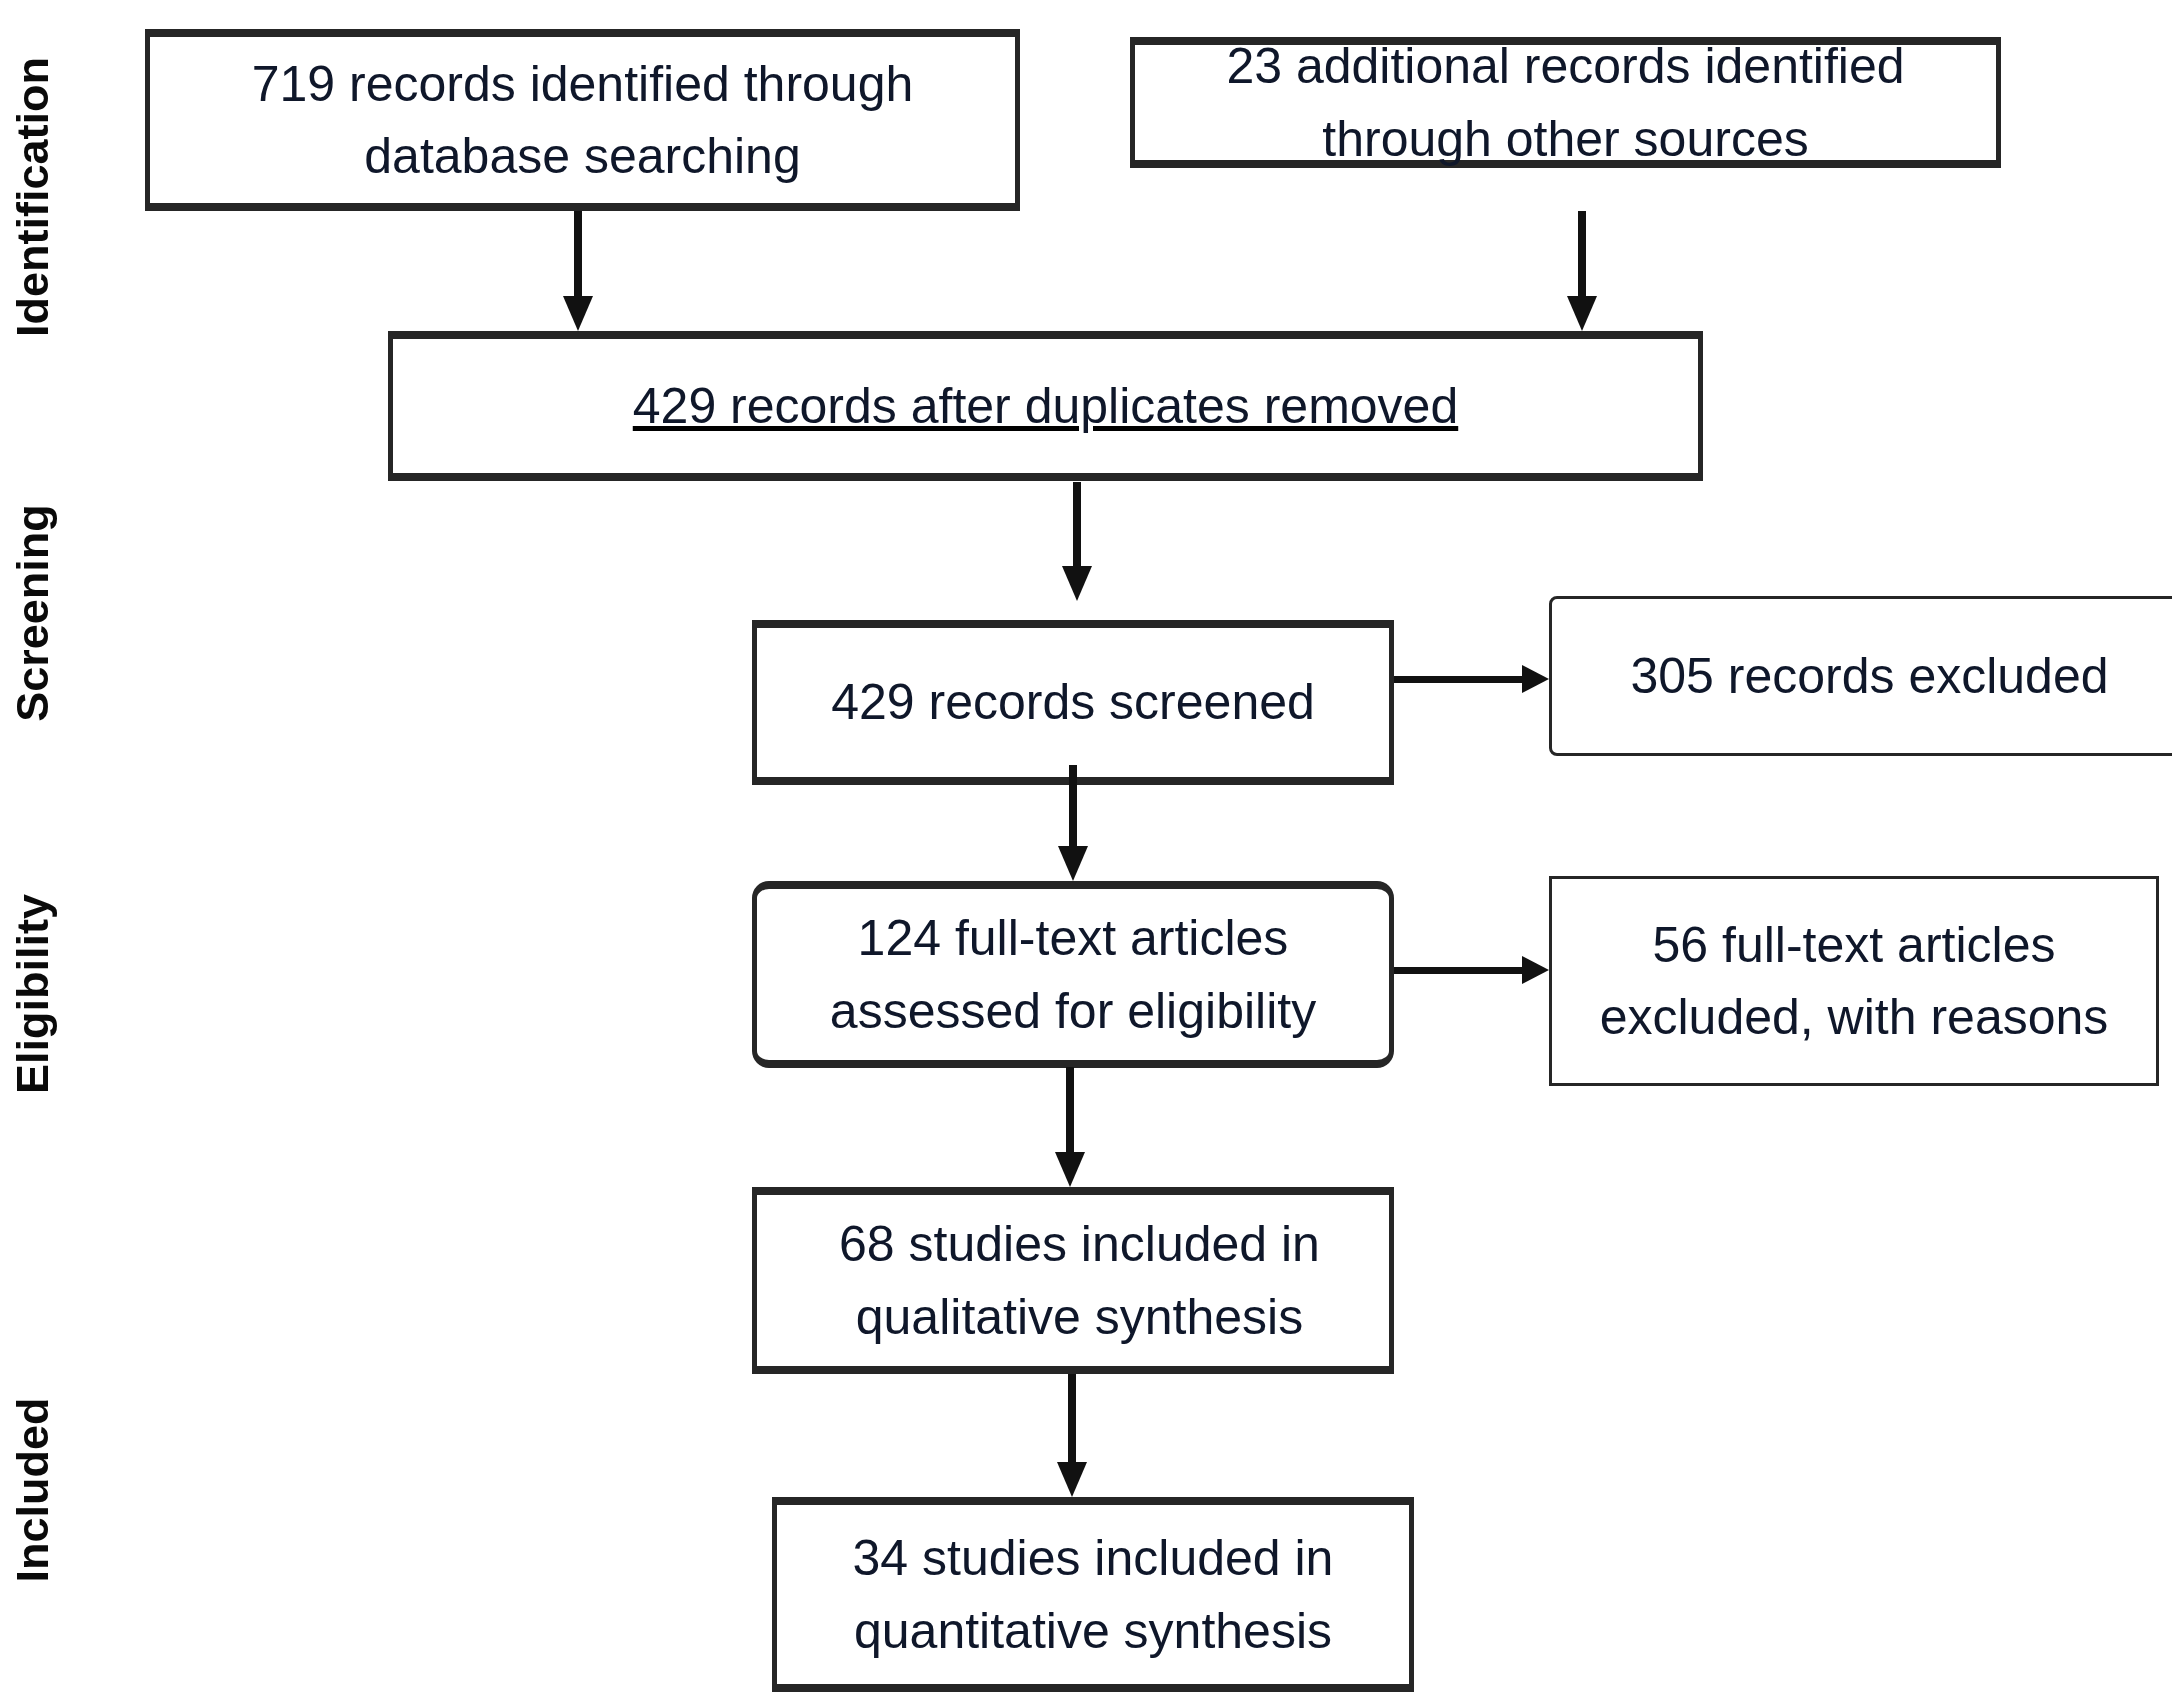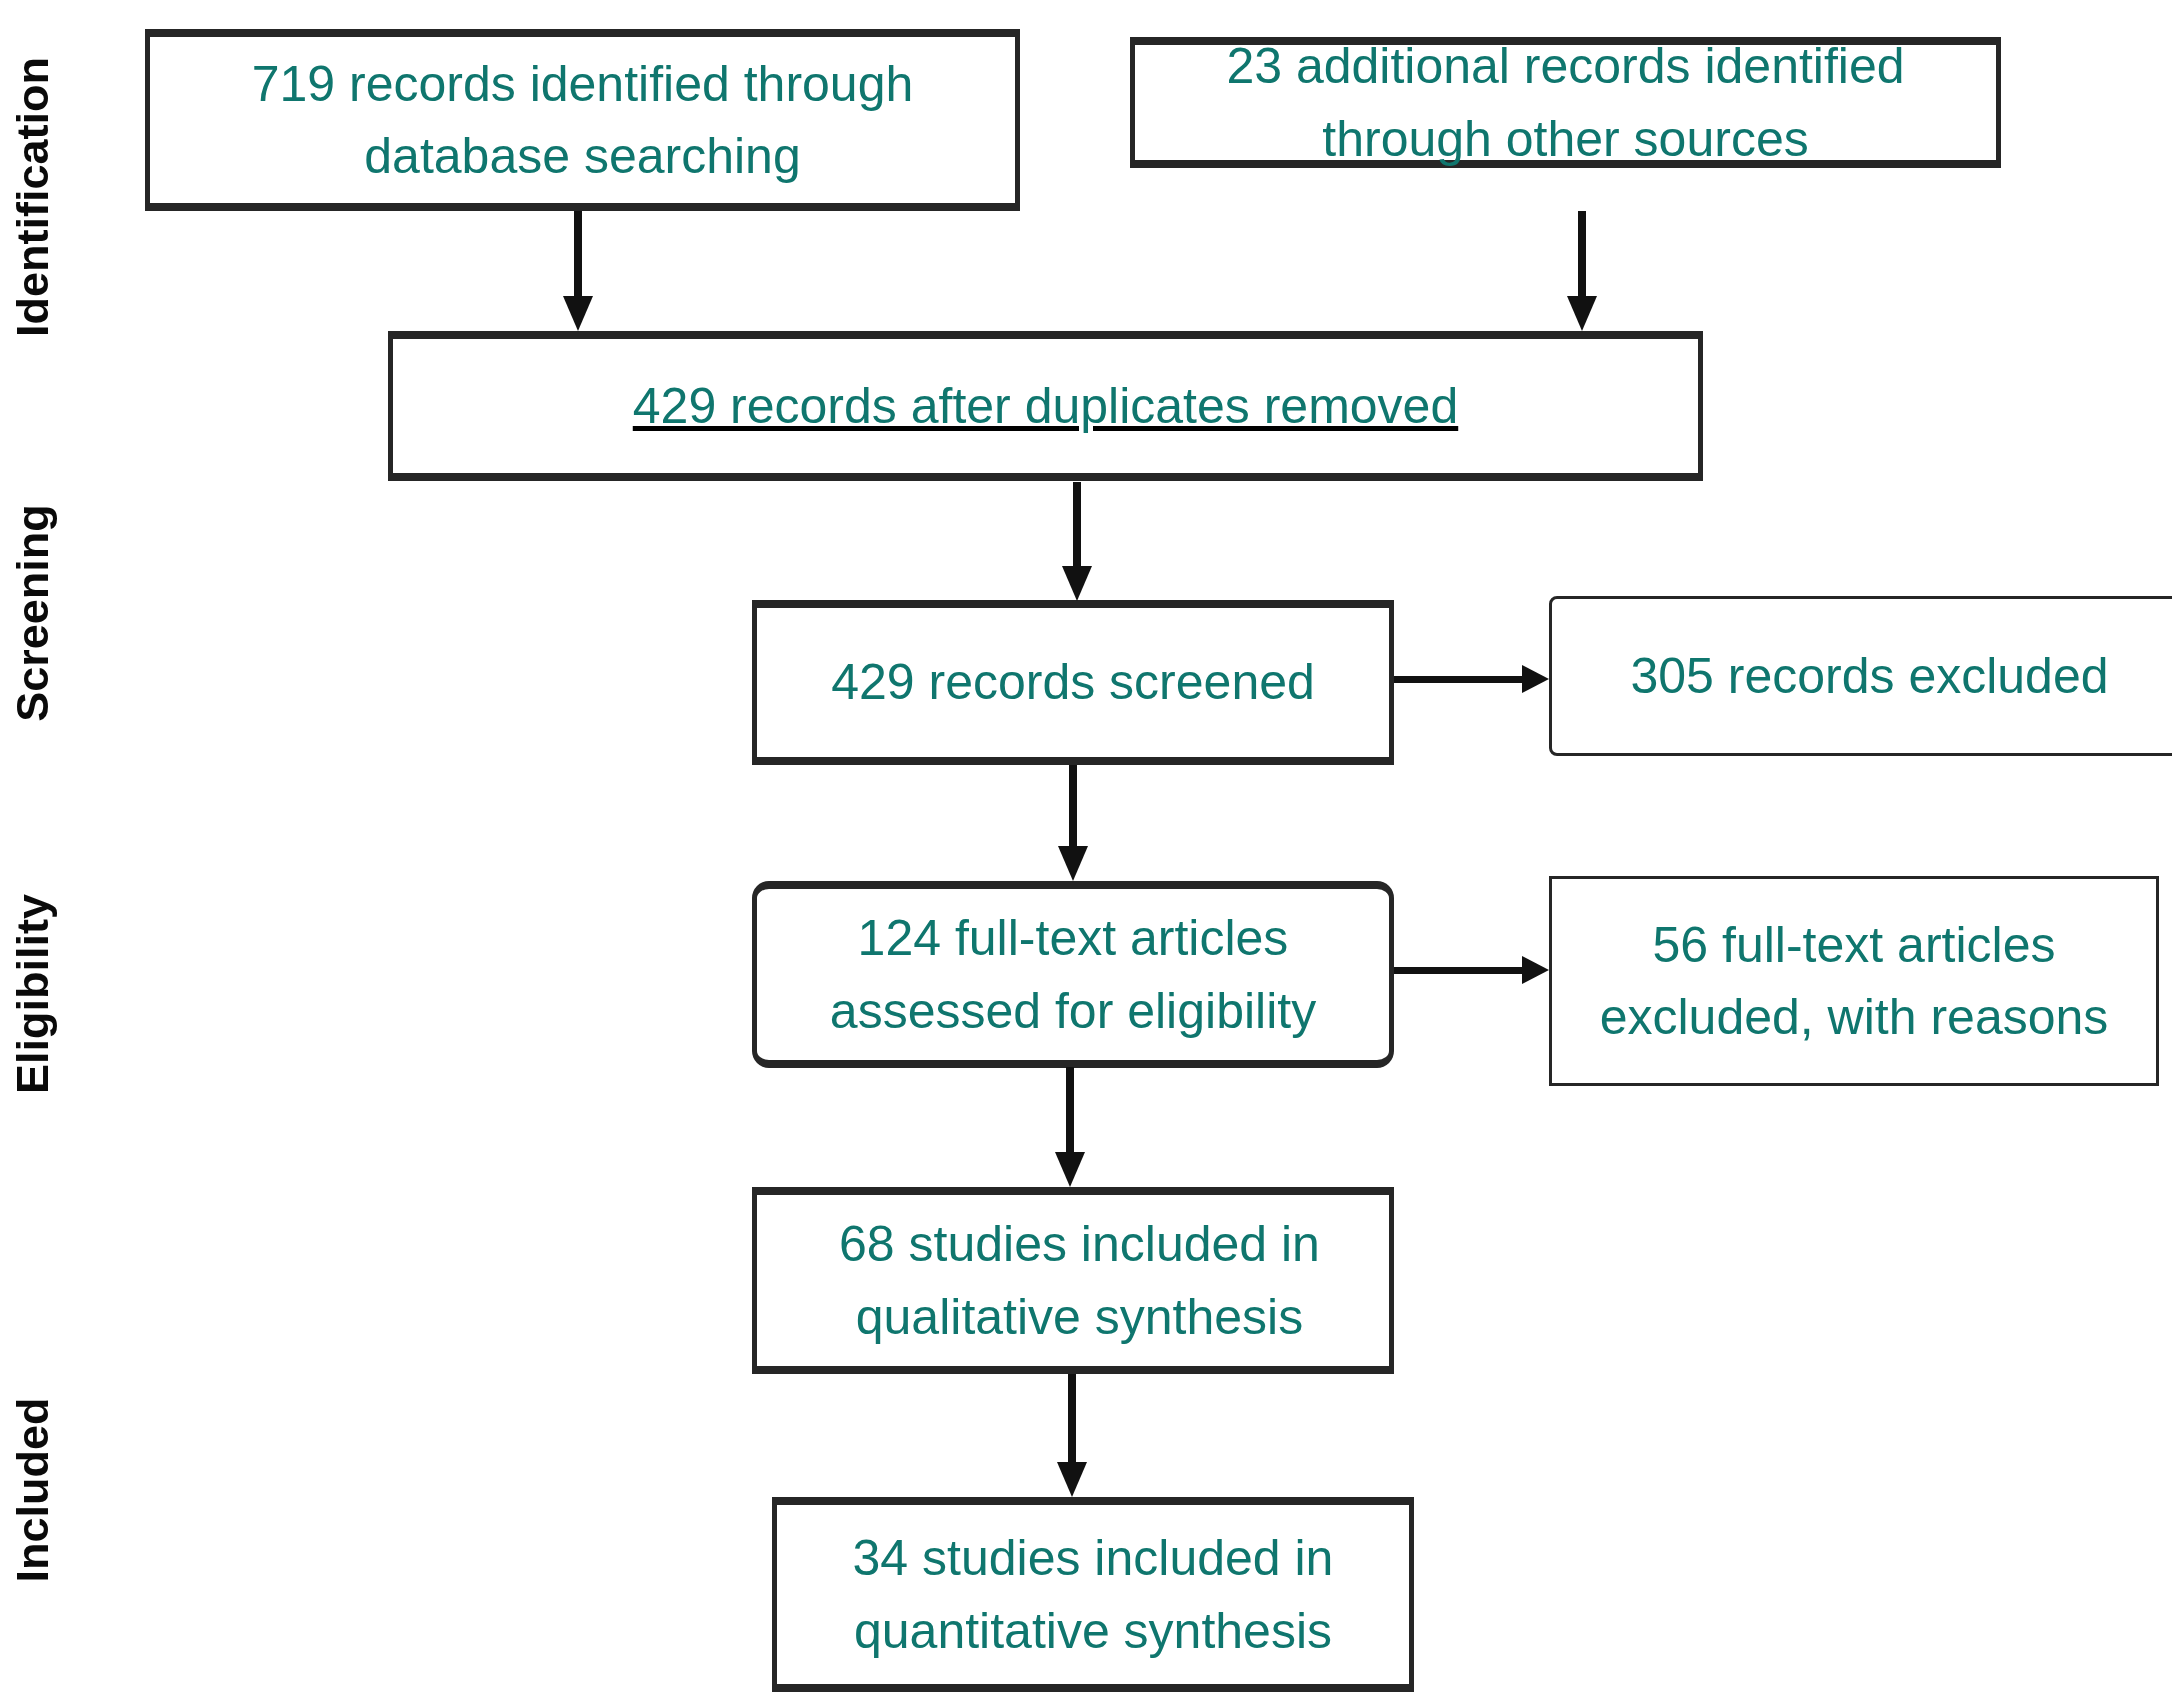--- a/index.html
+++ b/index.html
@@ -27,21 +27,21 @@
     border-top-width: 8px;
     border-bottom-width: 8px;
     display: flex;
     align-items: center;
     justify-content: center;
   }
   .box.side { border-width: 3.6px; }
   .box-text {
     font-size: 50px;
     line-height: 1.45;
-    color: #0f766e;
+    color: #0f172a;
     text-align: center;
     white-space: pre-line;
   }
   .arrow-v { position: absolute; }
   .arrow-v .shaft {
     position: absolute; left: 50%; margin-left: -3.6px; width: 7.2px;
     top: 0; bottom: 32px; background: #111111;
   }
   .arrow-v .head {
     position: absolute; left: 50%; margin-left: -15px; bottom: 0;
@@ -80,21 +80,21 @@
 
   <div class="box" style="left:1130px; top:37px; width:871px; height:131px;">
     <div class="box-text">23 additional records identified
 through other sources</div>
   </div>
 
   <div class="box" style="left:388px; top:331px; width:1315px; height:150px;text-decoration:underline;">
     <div class="box-text">429 records after duplicates removed</div>
   </div>
 
-  <div class="box" style="left:752px; top:600px; width:642px; height:165px;">
+  <div class="box" style="left:752px; top:620px; width:642px; height:165px;">
     <div class="box-text">429 records screened</div>
   </div>
 
   <div class="box side" style="left:1549px; top:596px; width:641px; height:160px;border-radius:8px;">
     <div class="box-text">305 records excluded</div>
   </div>
 
   <div class="box" style="left:752px; top:881px; width:642px; height:187px;border-radius:17px;">
     <div class="box-text">124 full-text articles
 assessed for eligibility</div>

